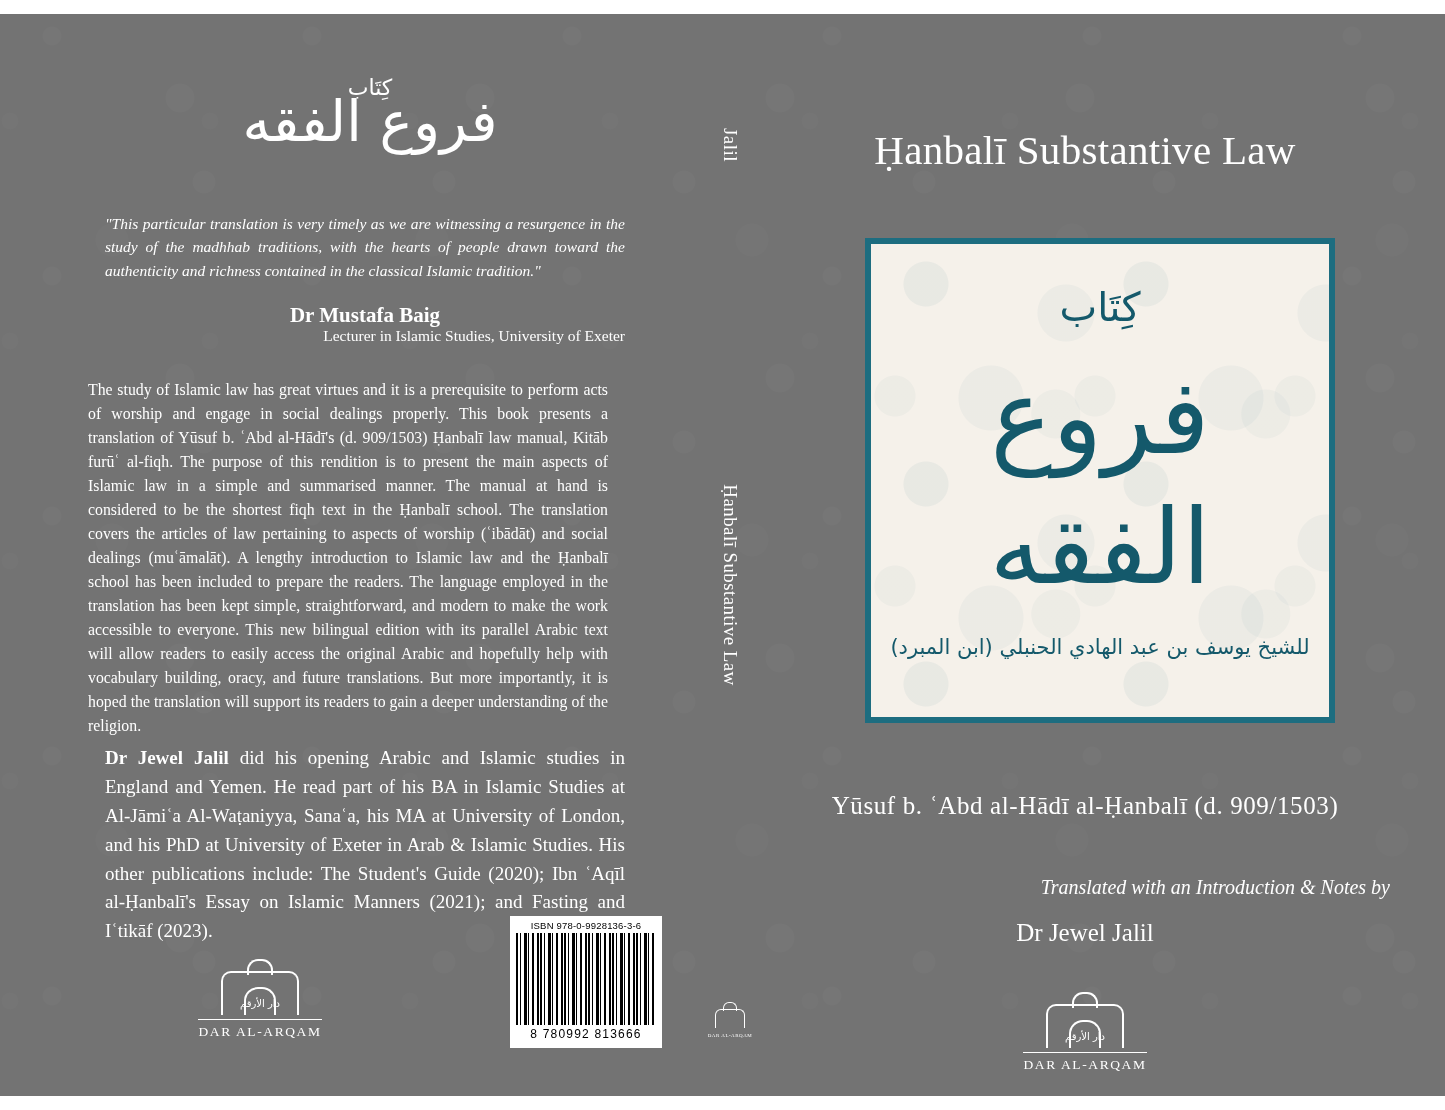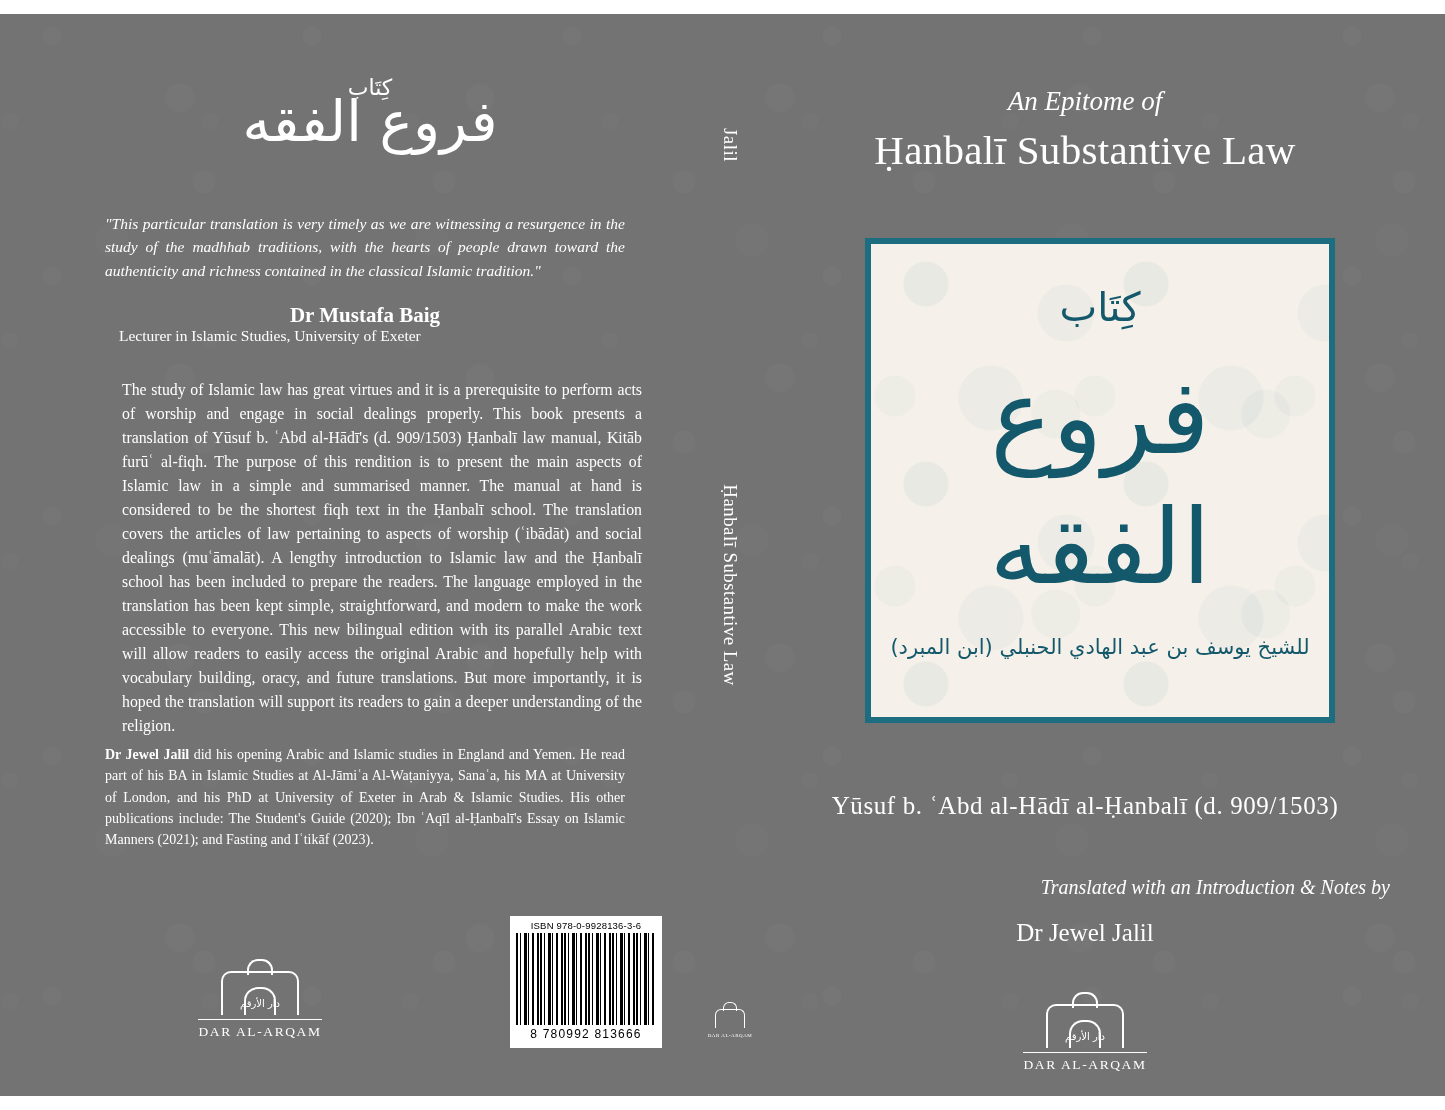--- a/index.html
+++ b/index.html
@@ -77,35 +77,35 @@
   }
   .endorser-name {
     position: absolute;
     left: 45px; top: 289px; width: 520px;
     text-align: center;
     font-weight: bold;
     font-size: 21px;
   }
   .endorser-title {
     position: absolute;
-    left: 59px; top: 313px; width: 520px;
-    text-align: left;
+    left: 45px; top: 313px; width: 520px;
+    text-align: right;
     font-size: 15.5px;
   }
   .blurb {
     position: absolute;
-    left: 62px; top: 364px; width: 520px;
+    left: 28px; top: 364px; width: 520px;
     font-size: 15.8px;
     line-height: 1.52;
     text-align: justify;
   }
   .bio {
     position: absolute;
     left: 45px; top: 730px; width: 520px;
-    font-size: 14px;
+    font-size: 19px;
     line-height: 1.52;
     text-align: justify;
   }
   .bio b { font-weight: bold; }
 
   
   .pub-logo {
     position: absolute;
     text-align: center;
   }
@@ -380,21 +380,20 @@
     <div class="spine-text" id="spine-author">Jalil</div>
     <div class="spine-text" id="spine-title">Ḥanbalī Substantive Law</div>
     <div id="spine-logo">
       <div class="dome"></div>
       <div class="arch"></div>
       <div class="label">DAR AL-ARQAM</div>
     </div>
   </div>
 
   <div class="panel" id="front-cover">
-    <div id="front-series">An Epitome of</div>
     <div id="front-title">Ḥanbalī Substantive Law</div>
 
     <div id="front-art">
       <div class="art-bg"></div>
       <div id="art-kitab">كِتَاب</div>
       <div id="art-main">فروع الفقه</div>
       <div id="art-author">للشيخ يوسف بن عبد الهادي الحنبلي (ابن المبرد)</div>
     </div>
 
     <div id="front-author">Yūsuf b. ʿAbd al-Hādī al-Ḥanbalī (d. 909/1503)</div>

